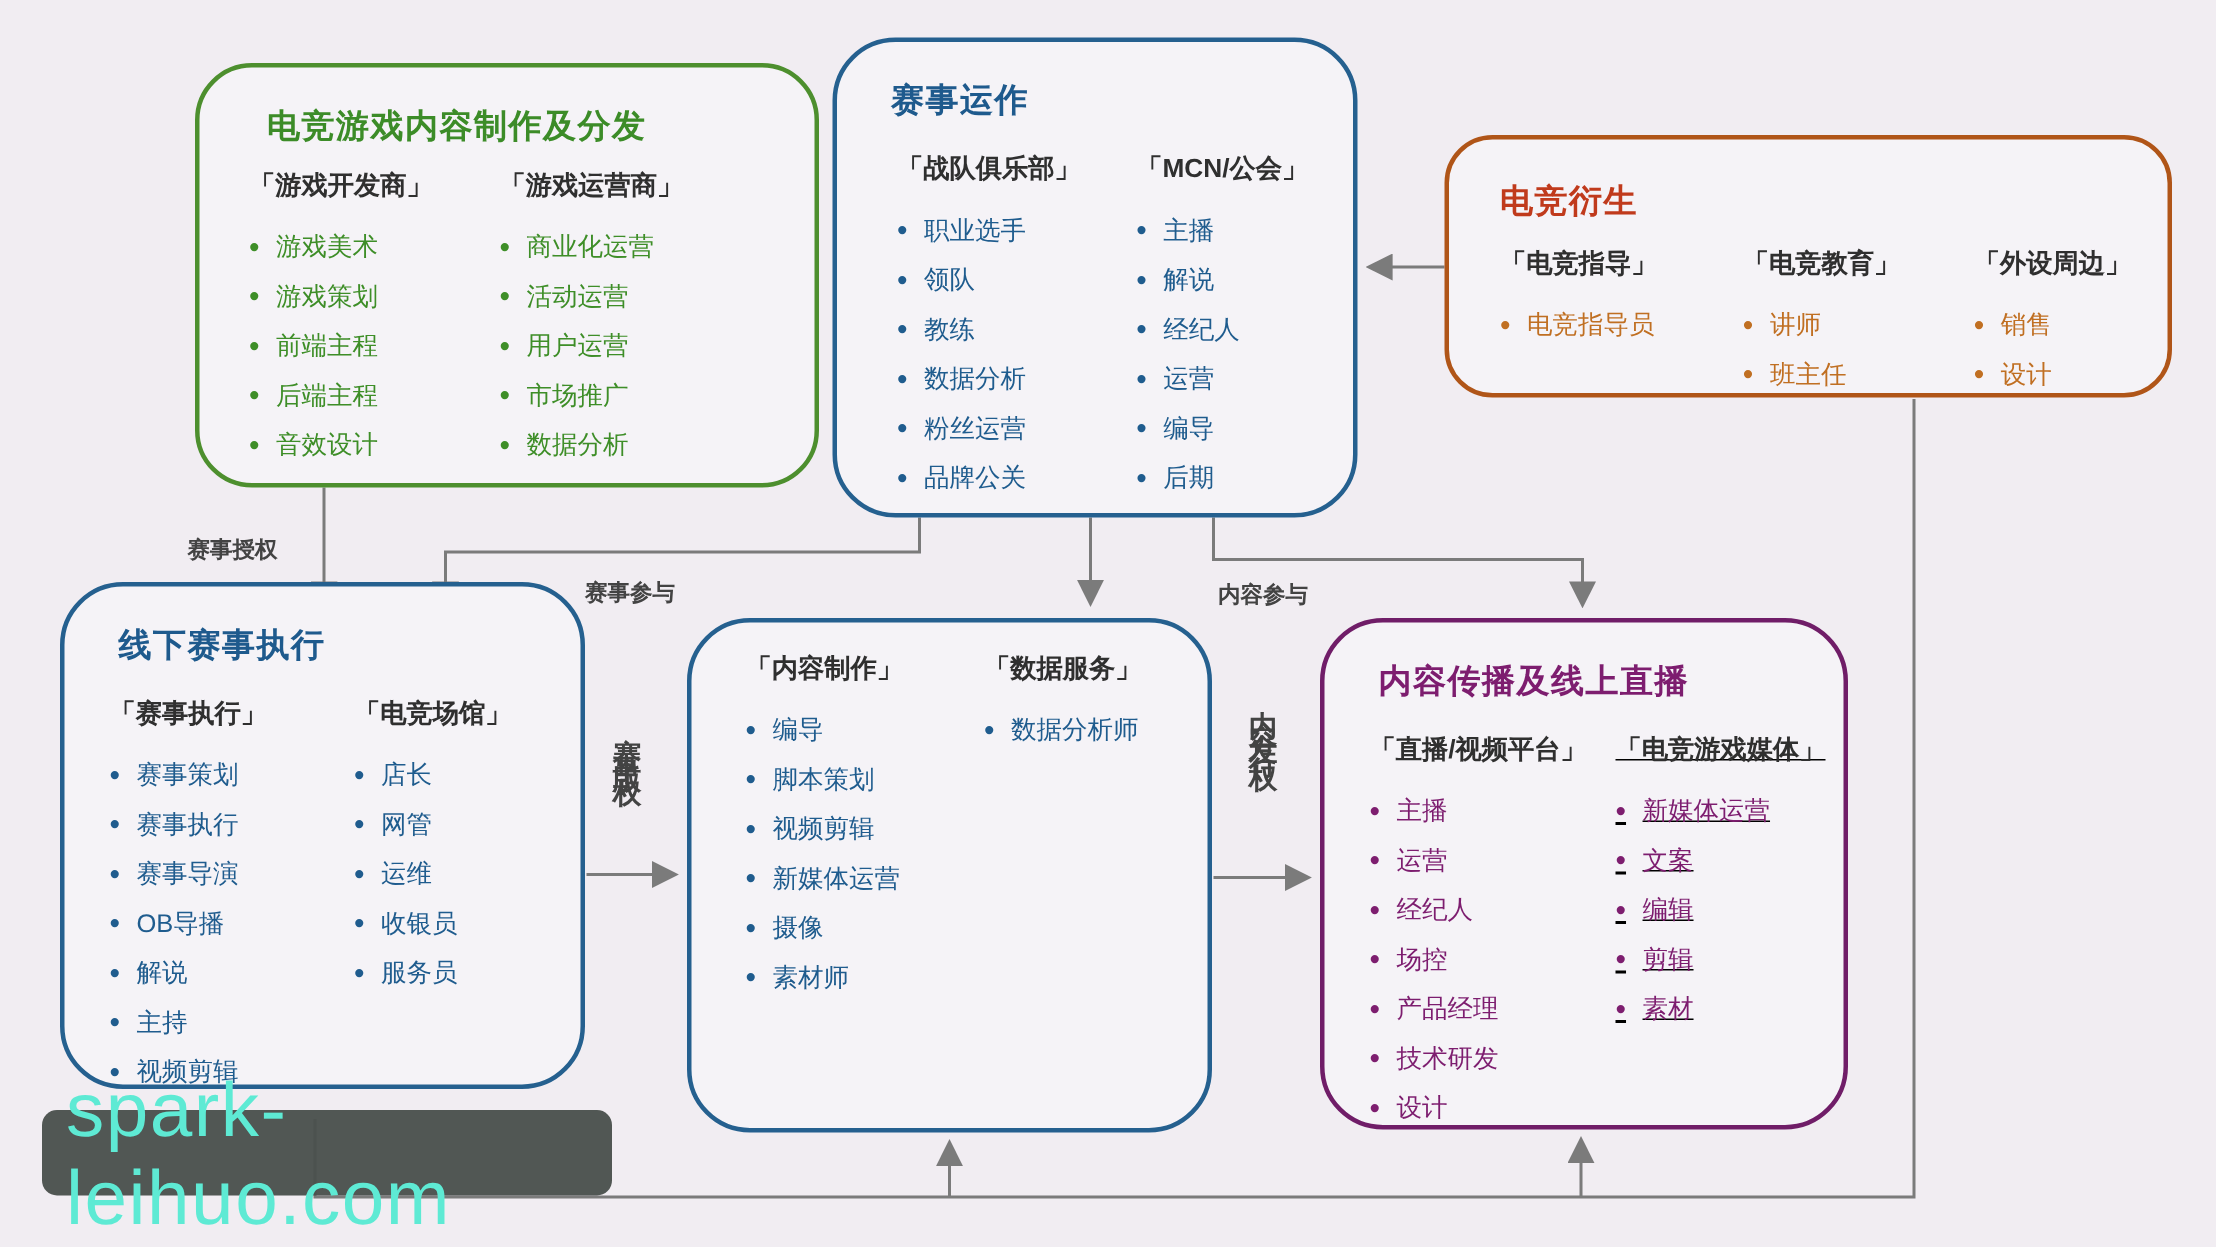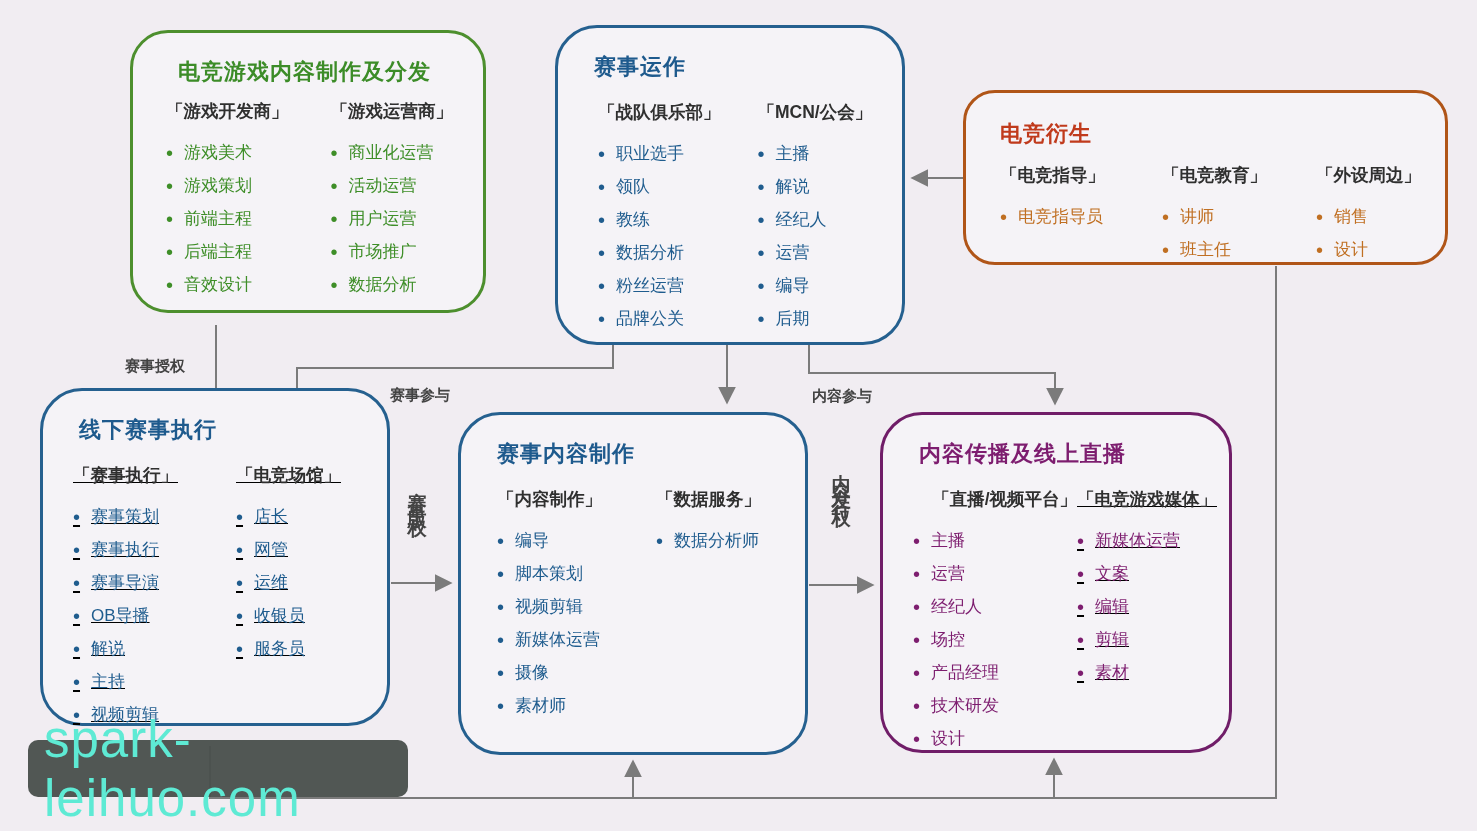--- a/index.html
+++ b/index.html
@@ -59,21 +59,21 @@
       <path d="M809 345 V373 H1055 V402" marker-end="url(#arr)"></path>
       <path d="M963 178 H914" marker-end="url(#arr)"></path>
       <path d="M391 583 H449" marker-end="url(#arr)"></path>
       <path d="M809 585 H871" marker-end="url(#arr)"></path>
       <path d="M210 746 V798 H1276 V266"></path>
       <path d="M633 798 V763" marker-end="url(#arr)"></path>
       <path d="M1054 798 V761" marker-end="url(#arr)"></path>
     </g>
   </svg>
 
-  <div class="box green" style="left:130px;top:30px;width:356px;height:283px;border-radius:38px;">
+  <div class="box green" style="left:130px;top:42px;width:416px;height:283px;border-radius:38px;">
     <div class="box-title" style="margin-left:45px;">电竞游戏内容制作及分发</div>
     <div class="sections" style="padding-left:33px;margin-top:12px;">
       <div class="section" style="width:167px;">
         <div class="sec-header">「游戏开发商」</div>
         <div class="items">
             <div class="item">
               <span class="bullet">•</span>
               <span class="item-text">游戏美术</span>
             </div>
             <div class="item">
@@ -222,21 +222,21 @@
               <span class="bullet">•</span>
               <span class="item-text">设计</span>
             </div>
           </div>
       </div>
     </div>
   </div>
 
   <div class="box blue" style="left:40px;top:388px;width:350px;height:338px;">
     <div class="box-title">线下赛事执行</div>
-    <div class="sections" style="padding-left:30px;text-decoration:underline;">
+    <div class="sections" style="padding-left:30px;">
       <div class="section" style="width:163px;">
         <div class="sec-header">「赛事执行」</div>
         <div class="items">
             <div class="item">
               <span class="bullet">•</span>
               <span class="item-text">赛事策划</span>
             </div>
             <div class="item">
               <span class="bullet">•</span>
               <span class="item-text">赛事执行</span>
@@ -285,21 +285,20 @@
             <div class="item">
               <span class="bullet">•</span>
               <span class="item-text">服务员</span>
             </div>
           </div>
       </div>
     </div>
   </div>
 
   <div class="box blue" style="left:458px;top:412px;width:350px;height:343px;">
-    <div class="box-title">赛事内容制作</div>
     <div class="sections" style="padding-left:36px;">
       <div class="section" style="width:160px;">
         <div class="sec-header">「内容制作」</div>
         <div class="items">
             <div class="item">
               <span class="bullet">•</span>
               <span class="item-text">编导</span>
             </div>
             <div class="item">
               <span class="bullet">•</span>
@@ -331,21 +330,21 @@
               <span class="item-text">数据分析师</span>
             </div>
           </div>
       </div>
     </div>
   </div>
 
   <div class="box purple" style="left:880px;top:412px;width:352px;height:341px;">
     <div class="box-title">内容传播及线上直播</div>
     <div class="sections" style="padding-left:30px;">
-      <div class="section" style="width:164px;text-align:right;">
+      <div class="section" style="width:164px;">
         <div class="sec-header">「直播/视频平台」</div>
         <div class="items">
             <div class="item">
               <span class="bullet">•</span>
               <span class="item-text">主播</span>
             </div>
             <div class="item">
               <span class="bullet">•</span>
               <span class="item-text">运营</span>
             </div>

